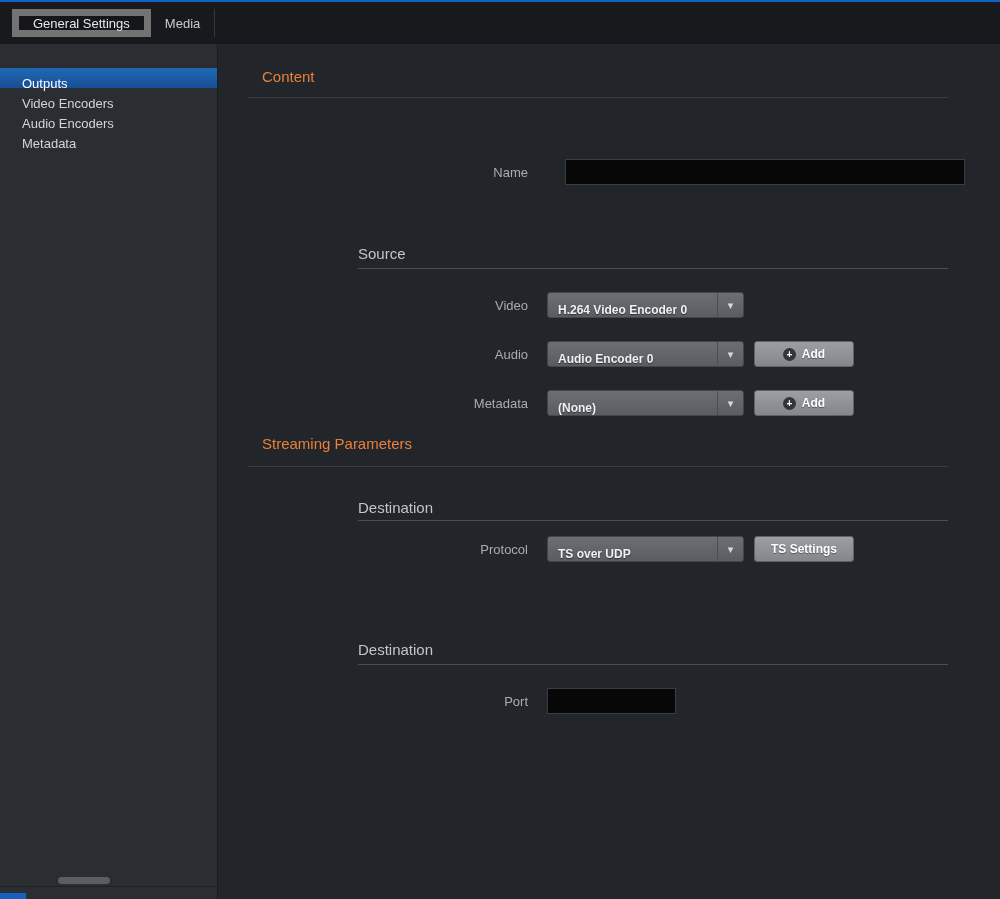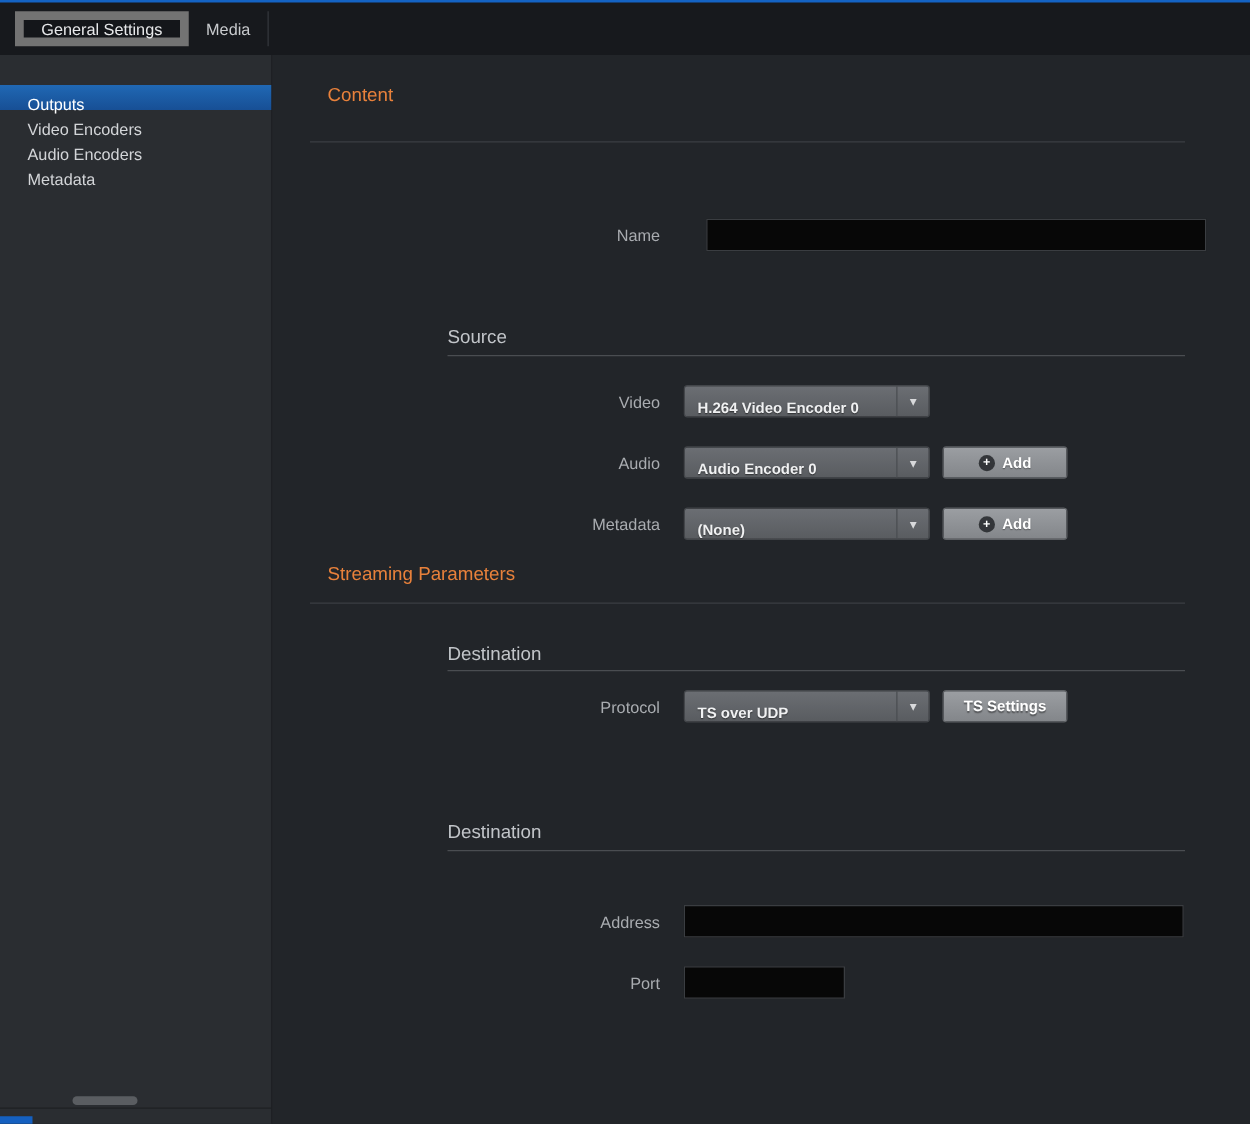--- a/index.html
+++ b/index.html
@@ -73,21 +73,21 @@
   .header-title { font-size: 15px; color: #e3e4e6; }
   .apply-btn {
     margin-left: auto; width: 100px; height: 27px;
     background: linear-gradient(#3c80bd, #2c649e);
     border: 1px solid #24567f; border-radius: 2px;
     color: #ffffff; font-size: 13px; font-family: inherit; cursor: pointer;
   }
 
   .section-head {
     margin: 24px 52px 0 30px;
-    padding: 0 0 28px 14px;
+    padding: 0 0 12px 14px;
     border-bottom: 1px solid #3b3e43;
     color: #e8813b; font-size: 15px;
   }
   .section-head.streaming { margin-top: 19px; padding-bottom: 14px; }
 
   .subhead {
     margin: 60px 52px 0 140px;
     padding-bottom: 6px;
     border-bottom: 1px solid #4a4d51;
     color: #c2c5c9; font-size: 15px;
@@ -221,23 +221,19 @@
       <span class="dd-label">TS over UDP</span>
       <span class="dd-caret">▾</span>
     </div>
     <button class="gray-btn">
       <span>TS Settings</span>
     </button>
   </div>
 
   <div class="subhead destination">Destination</div>
 
-  <div class="row address">
-    <label>Address</label>
-    <input type="text" class="text-input" value="" style="">
-  </div>
 
   <div class="row">
     <label>Port</label>
     <input type="text" class="text-input small" value="" style="">
   </div>
 
 </div>
 
 </body></html>

